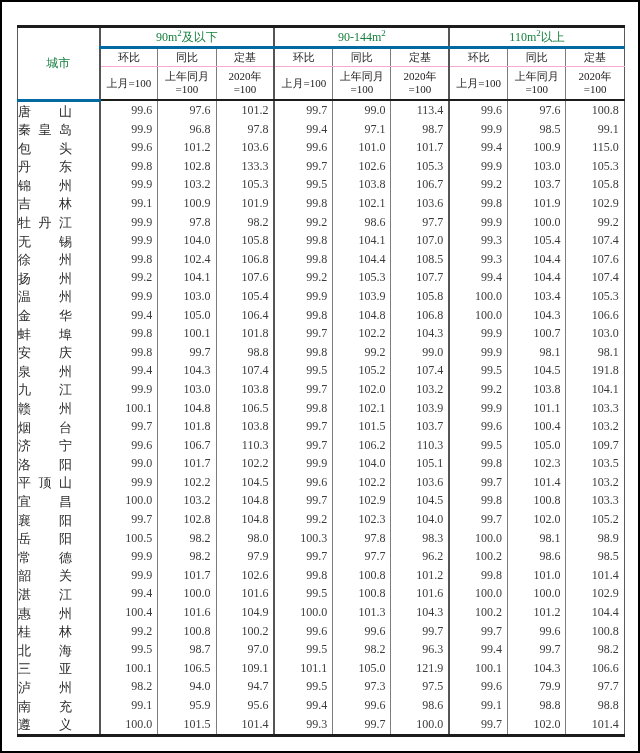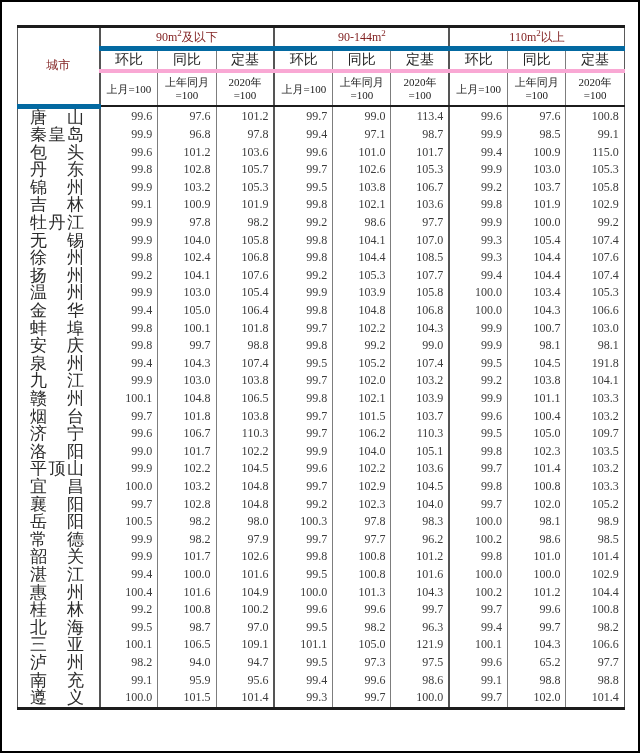--- a/index.html
+++ b/index.html
@@ -31,38 +31,37 @@
     border-left:1px solid #5a5a5a;
     border-right:1px solid #5a5a5a;
   }
   .tbl th,.tbl td{
     padding:0;margin:0;
     border-left:1px solid #7d7d7d;
     font-weight:normal;
   }
   .tbl th:first-child,.tbl td:first-child{border-left:none;}
   .tbl th.grp-start,.tbl td.grp-start{border-left:2px solid #555555;}
-  thead tr.r1 th{height:18px;border-bottom:5px solid #0369a1;font-size:12px;color:#7f1d1d;text-align:center;vertical-align:middle;}
-  thead tr.r2 th{height:17px;border-bottom:4px solid #f9a8d4;font-size:14px;color:#222;text-align:center;vertical-align:middle;}
+  thead tr.r1 th{height:18px;border-bottom:3px solid #0369a1;font-size:12px;color:#15803d;text-align:center;vertical-align:middle;}
+  thead tr.r2 th{height:17px;border-bottom:1px solid #f9a8d4;font-size:11px;color:#222;text-align:center;vertical-align:middle;}
   thead tr.r3 th{height:32px;border-bottom:2px solid #1c1c1c;font-size:11px;line-height:13px;color:#222;text-align:center;vertical-align:middle;white-space:pre-line;}
   thead th.cityhead{border-bottom:2px solid #1c1c1c;font-size:13px;color:#222;text-align:center;vertical-align:middle;margin-top:44px;}
   thead sup{font-size:9px;line-height:0;}
   tbody td{height:17.6px;line-height:17.6px;vertical-align:middle;}
   tbody td.num{
     text-align:right;
     padding-right:5px;
     font-size:12px;
     color:#3b3b3b;
   }
   tbody td.city{color:#2b2b2b;}
   .cityname{
     display:inline-block;
     width:54px;
-    margin-left:12px;
-    font-size:17px;
+    font-size:13px;
     text-align:justify;
     text-align-last:justify;
     -moz-text-align-last:justify;
     white-space:nowrap;
   }
 </style>
 </head>
 <body>
 
 <div class="page">
@@ -150,21 +149,21 @@
     <td class="num">101.0</td>
     <td class="num">101.7</td>
     <td class="num grp-start">99.4</td>
     <td class="num">100.9</td>
     <td class="num">115.0</td>
   </tr>
         <tr>
     <td class="city"><span class="cityname">丹东</span></td>
     <td class="num grp-start">99.8</td>
     <td class="num">102.8</td>
-    <td class="num">105.7</td>
+    <td class="num">133.3</td>
     <td class="num grp-start">99.7</td>
     <td class="num">102.6</td>
     <td class="num">105.3</td>
     <td class="num grp-start">99.9</td>
     <td class="num">103.0</td>
     <td class="num">105.3</td>
   </tr>
         <tr>
     <td class="city"><span class="cityname">锦州</span></td>
     <td class="num grp-start">99.9</td>
@@ -491,21 +490,21 @@
   </tr>
         <tr>
     <td class="city"><span class="cityname">泸州</span></td>
     <td class="num grp-start">98.2</td>
     <td class="num">94.0</td>
     <td class="num">94.7</td>
     <td class="num grp-start">99.5</td>
     <td class="num">97.3</td>
     <td class="num">97.5</td>
     <td class="num grp-start">99.6</td>
-    <td class="num">65.2</td>
+    <td class="num">79.9</td>
     <td class="num">97.7</td>
   </tr>
         <tr>
     <td class="city"><span class="cityname">南充</span></td>
     <td class="num grp-start">99.1</td>
     <td class="num">95.9</td>
     <td class="num">95.6</td>
     <td class="num grp-start">99.4</td>
     <td class="num">99.6</td>
     <td class="num">98.6</td>

